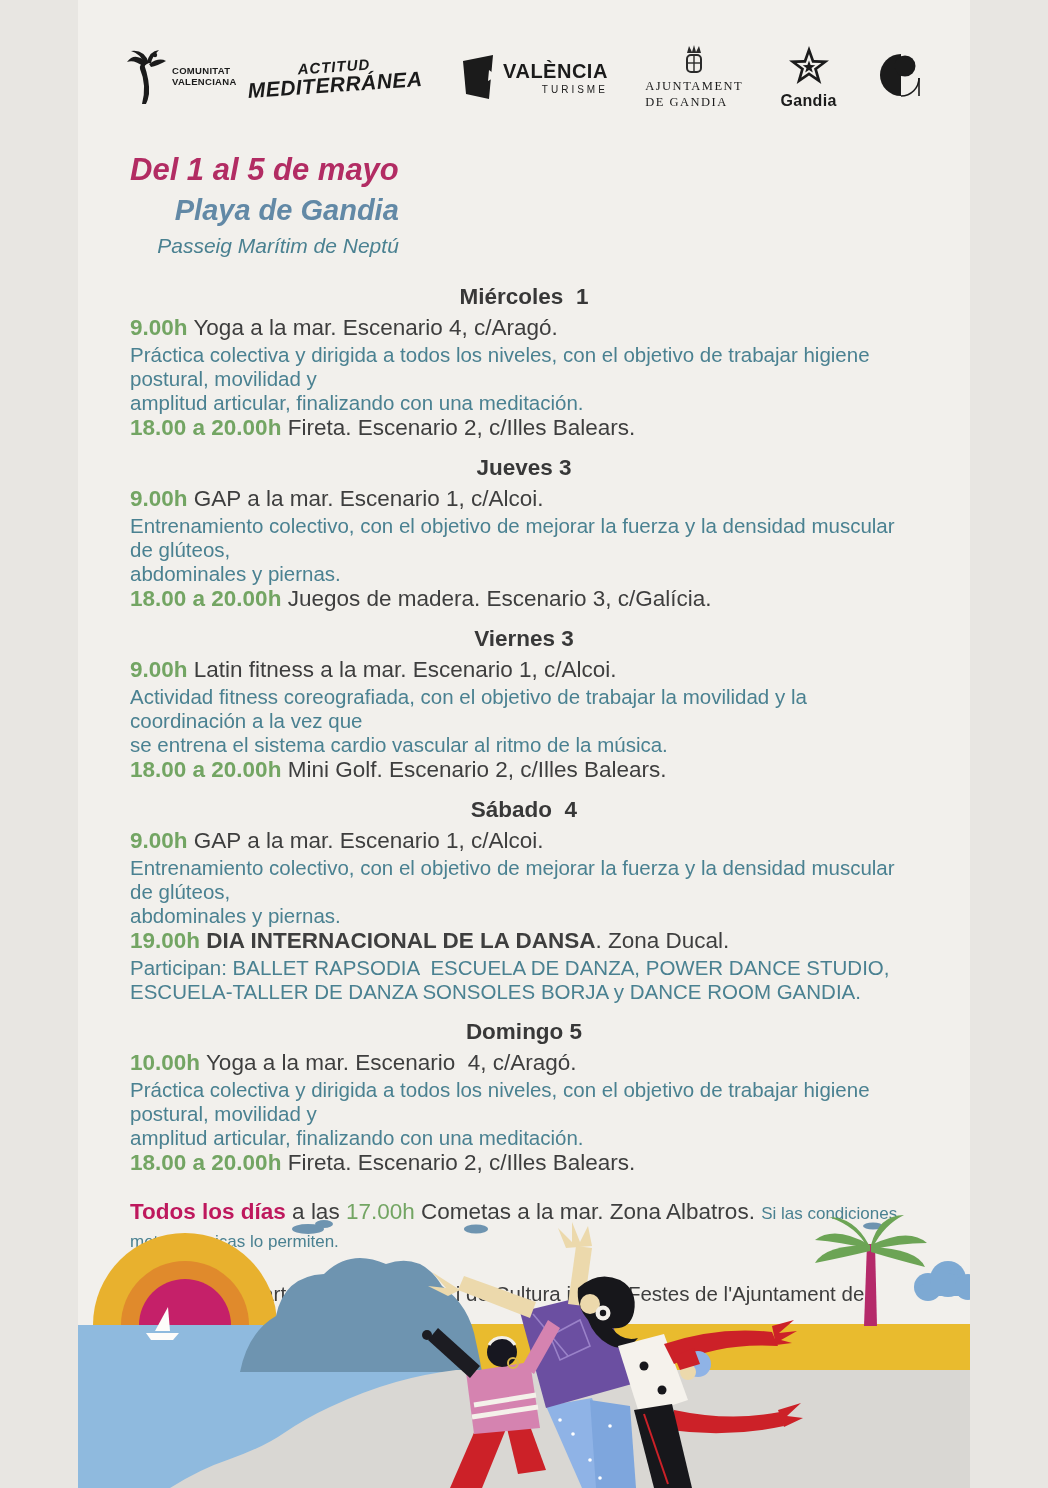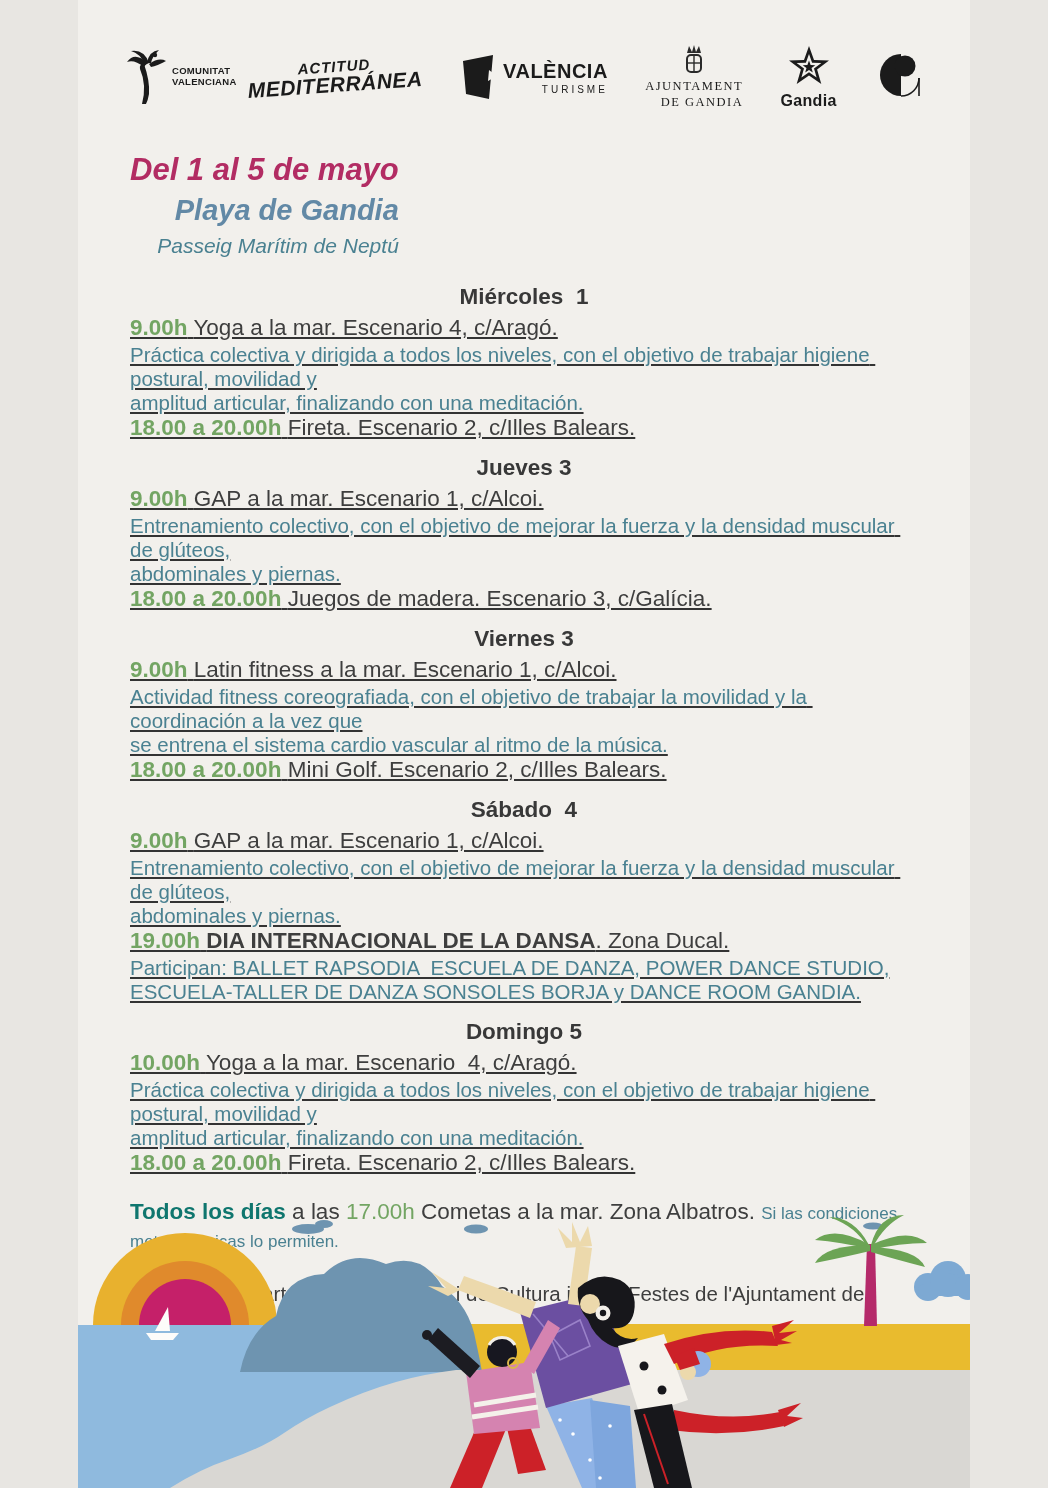--- a/index.html
+++ b/index.html
@@ -14,48 +14,48 @@
          padding:40px 48px 0 48px;height:74px;}
   .logo{display:flex;align-items:center;color:#1b1b1b;}
   .logo svg{display:block;}
   .cv-text{font-size:9.5px;font-weight:bold;line-height:1.15;margin-left:4px;letter-spacing:.3px;}
   .actitud{transform:rotate(-4deg);text-align:center;margin-left:10px;font-style:italic;font-weight:bold;}
   .actitud .l1{font-size:15px;letter-spacing:1px;}
   .actitud .l2{font-size:21px;margin-top:-2px;letter-spacing:.5px;}
   .valencia-text{margin-left:6px;text-align:right;}
   .valencia-text .l1{font-size:20px;font-weight:bold;letter-spacing:.5px;}
   .valencia-text .l2{font-size:10px;letter-spacing:3px;margin-top:1px;}
-  .ajuntament{flex-direction:column;font-family:"Liberation Serif",serif;text-align:right;}
+  .ajuntament{flex-direction:column;font-family:"Liberation Serif",serif;text-align:left;}
   .ajuntament .txt{font-size:12.5px;letter-spacing:1.5px;line-height:1.25;margin-top:3px;}
   .gandia-logo{flex-direction:column;}
   .gandia-logo .txt{font-size:16px;font-weight:bold;margin-top:2px;letter-spacing:.3px;}
   
   .title-row{display:flex;justify-content:space-between;align-items:flex-start;
              padding:34px 52px 0 52px;}
   .title-green{font-size:40px;font-weight:bold;color:var(--green,#73a563);line-height:1.05;}
   .title-black{font-size:67px;font-weight:bold;color:#2e2e2e;letter-spacing:-2px;line-height:1.0;margin-top:4px;}
   .title-right{text-align:right;padding-top:4px;font-style:italic;}
   .date-range{font-size:31px;font-weight:bold;color:var(--magenta,#b22c63);}
   .place{font-size:29px;font-weight:bold;color:var(--steelblue,#6289a6);margin-top:6px;}
   .address{font-size:21px;color:var(--teal,#4a8191);margin-top:7px;}
   
   #schedule{padding:26px 52px 0 52px;}
   .day{margin-bottom:15px;}
   .day-title{font-size:22.5px;font-weight:bold;color:#383838;margin:0 0 6px 0;
              white-space:pre-wrap;line-height:25px;text-align:center;}
-  .event{margin-top:0;text-decoration:underline;}
+  .event{margin-top:0;}
   .event-line{margin:0;font-size:22.5px;color:#3e3e3e;line-height:25px;white-space:pre-wrap;}
   .time{color:var(--green,#73a563);font-weight:bold;}
   .bold-part{font-weight:bold;}
   .desc{margin:3px 0 0 0;font-size:20.5px;color:var(--teal,#4a8191);
         line-height:24px;white-space:pre-wrap;}
   
   .foot{padding:0 52px;}
   .daily-line{margin:24px 0 0 0;font-size:22.5px;color:#3e3e3e;white-space:pre-wrap;line-height:26px;}
-  .daily-prefix{font-weight:bold;color:#0f766e;}
+  .daily-prefix{font-weight:bold;color:#be185d;}
   .daily-time{font-weight:normal;color:var(--green,#73a563);}
   .daily-note{font-size:17px;color:var(--teal,#4a8191);}
   .organizer{margin:27px 0 0 0;font-size:20.5px;color:#3d3d3d;}
   
   .scene{position:absolute;left:0;bottom:0;width:1048px;height:274px;}
 </style>
 </head>
 <body>
 
 <div class="poster">

